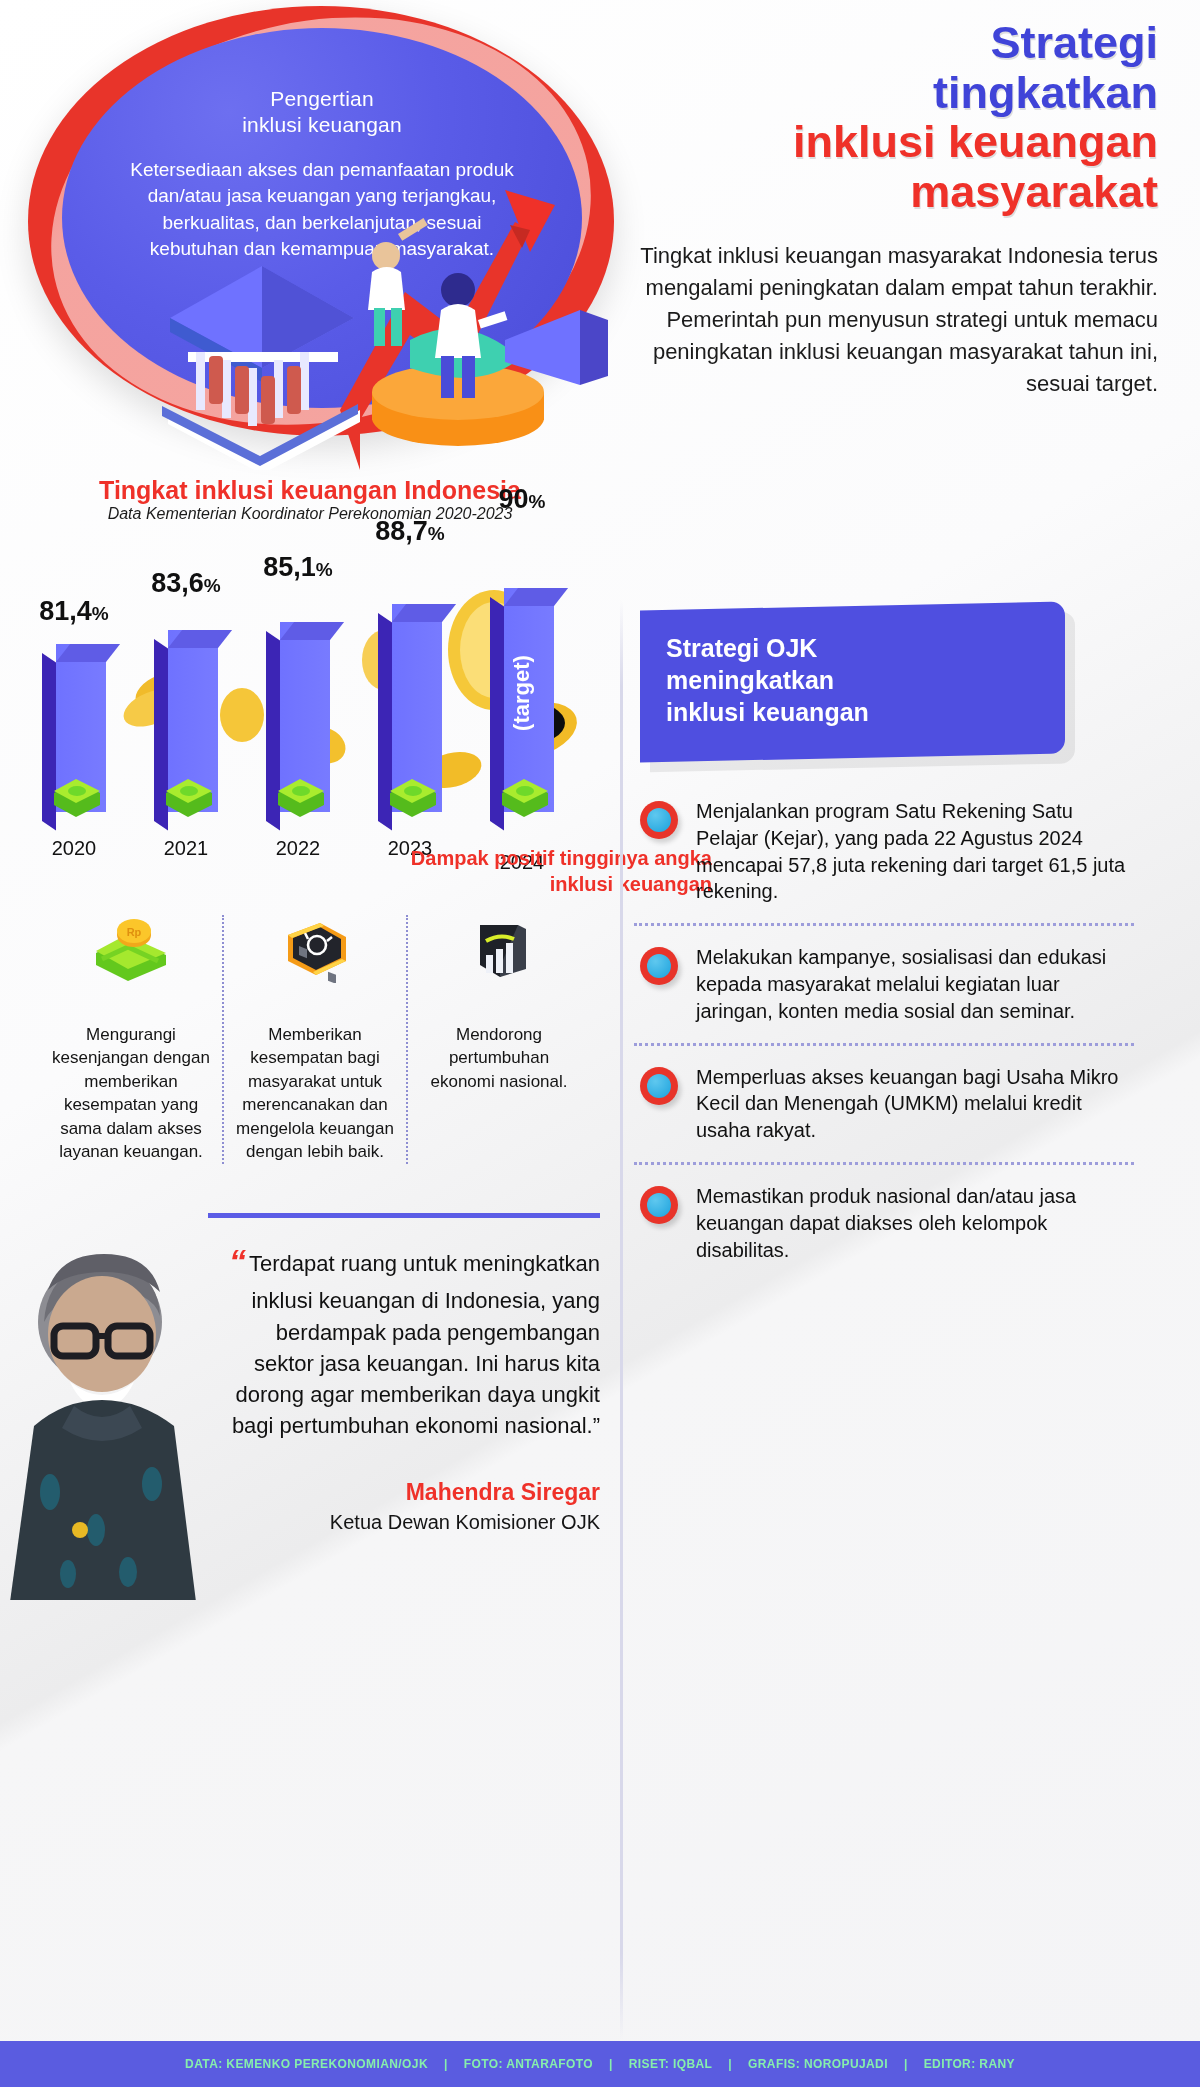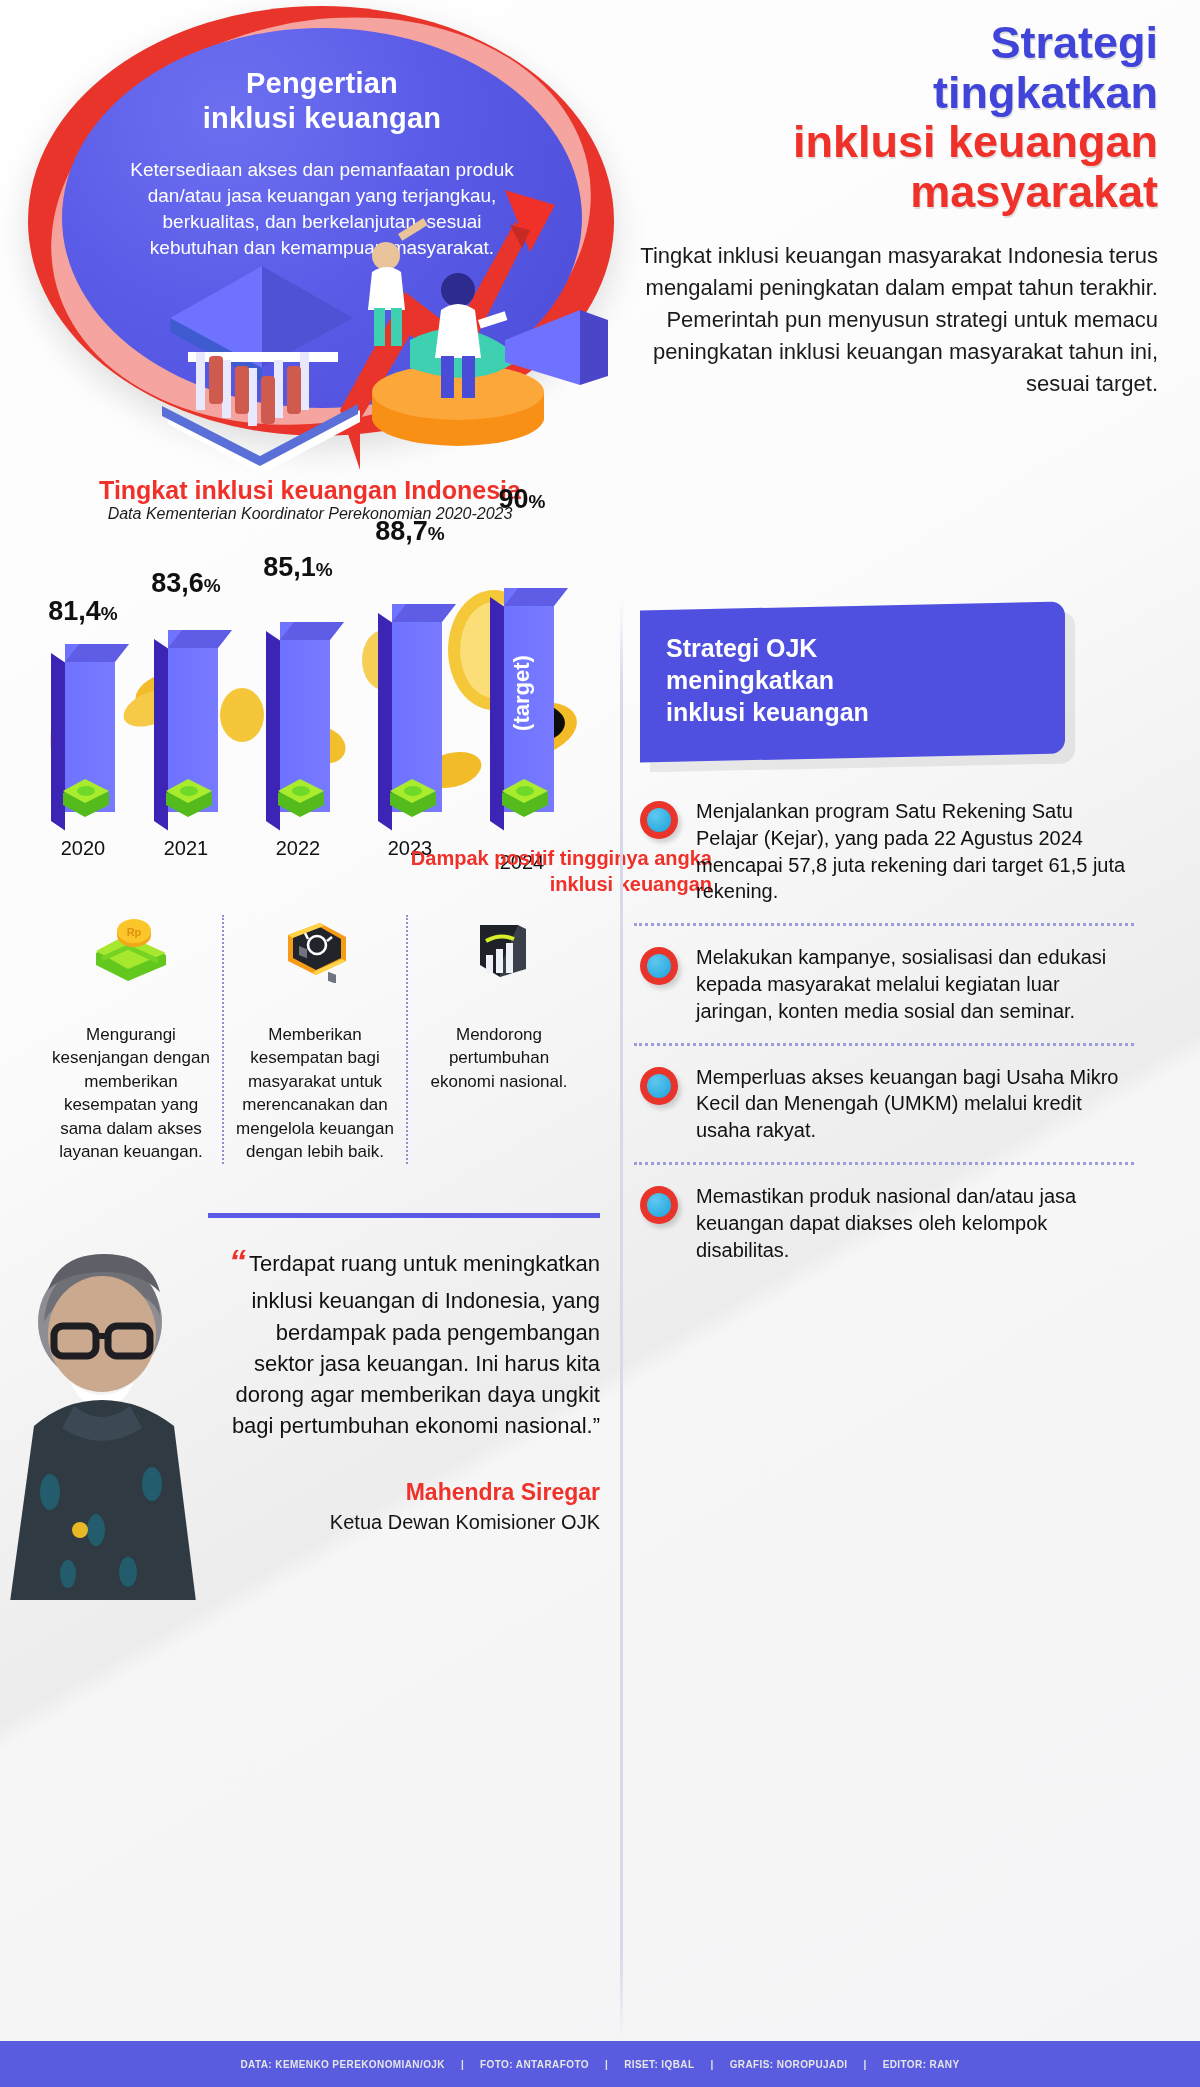--- a/index.html
+++ b/index.html
@@ -31,21 +31,21 @@
     opacity:.55;
   }
   .ringInner{
     position:absolute; left:62px; top:28px; width:520px; height:380px;
     border-radius:50%;
     background:radial-gradient(circle at 32% 22%, #6d6ff0 0%, #5a5ce8 45%, #4a4cd8 100%);
     z-index:3;
     display:flex; flex-direction:column; align-items:center;
     padding:38px 56px 0 56px; text-align:center; color:#fff;
   }
-  .ringTitle{ font-size:29px; font-weight:bold; line-height:1.22; letter-spacing:.2px; }
+  .ringTitle{ font-size:21px; font-weight:normal; line-height:1.22; letter-spacing:.2px;margin-top:20px; }
   .ringBody{ margin-top:20px; font-size:19px; line-height:1.38; }
 
   
   .illus{ position:absolute; left:110px; top:170px; width:560px; height:300px; z-index:4; }
 
   
   .headline{ position:absolute; left:600px; top:18px; width:580px; text-align:right;
      padding-right:22px; }
   .h-blue{ color:#4044d8; font-size:45px; font-weight:bold; line-height:1.1;
      text-shadow:1px 2px 0 rgba(0,0,0,.12); }
@@ -119,21 +119,21 @@
   .bullet{ flex:0 0 auto; width:38px; height:38px; border-radius:50%;
      background:#e8342a; display:flex; align-items:center; justify-content:center;
      box-shadow:3px 4px 5px rgba(0,0,0,.16); margin-top:3px; }
   .bullet i{ width:24px; height:24px; border-radius:50%;
      background:radial-gradient(circle at 35% 30%,#5fc8ef 0%,#29a9e0 80%); display:block; }
   .side-txt{ font-size:20px; line-height:1.34; color:#111; }
 
   
   .footer{ position:absolute; left:0; bottom:0; width:1200px; height:46px;
      background:#5a5ce0; display:flex; align-items:center; justify-content:center; gap:0; }
-  .footer span{ color:#e5e5e5; font-size:10px; font-weight:bold; letter-spacing:.4px; }
+  .footer span{ color:#86efac; font-size:12px; font-weight:bold; letter-spacing:.4px; }
   .fsep{ color:#c7c7f2; padding:0 16px; }
 </style>
 </head>
 <body>
 
 <div class="page">
 
   <div class="hero">
 
     <div class="ring"></div>
@@ -231,21 +231,21 @@
         <ellipse cx="428" cy="230" rx="30" ry="17" fill="#f2b91d" transform="rotate(-14 428 230)"></ellipse>
         <ellipse cx="470" cy="110" rx="46" ry="60" fill="#f5c62f"></ellipse>
         <ellipse cx="470" cy="110" rx="34" ry="48" fill="#fbdd70"></ellipse>
         <ellipse cx="510" cy="190" rx="44" ry="26" fill="#f2b81c" transform="rotate(-16 510 190)"></ellipse>
         <ellipse cx="505" cy="183" rx="36" ry="21" fill="#fbd košt"></ellipse>
       </g>
     </svg>
 
     <div class="bars">
 
-      <div class="barwrap" style="left:27px;">
+      <div class="barwrap" style="left:18px;">
         <div class="pct" style="top:-48px;">
           <span>81,4</span><small>%</small>
         </div>
         <div class="bar3d" style="height:168px;">
           <div class="bar-top"></div>
           <div class="bar-side" style="height:168px;"></div>
           <div class="bar-face" style="height:168px;"></div>
           <svg class="money" viewBox="0 0 56 40">
             <path d="M6 16 L28 4 L52 16 L52 28 L28 40 L6 28 Z" fill="#55bb1c"></path>
             <path d="M6 14 L28 2 L52 14 L28 26 Z" fill="#a9ec2e"></path>

